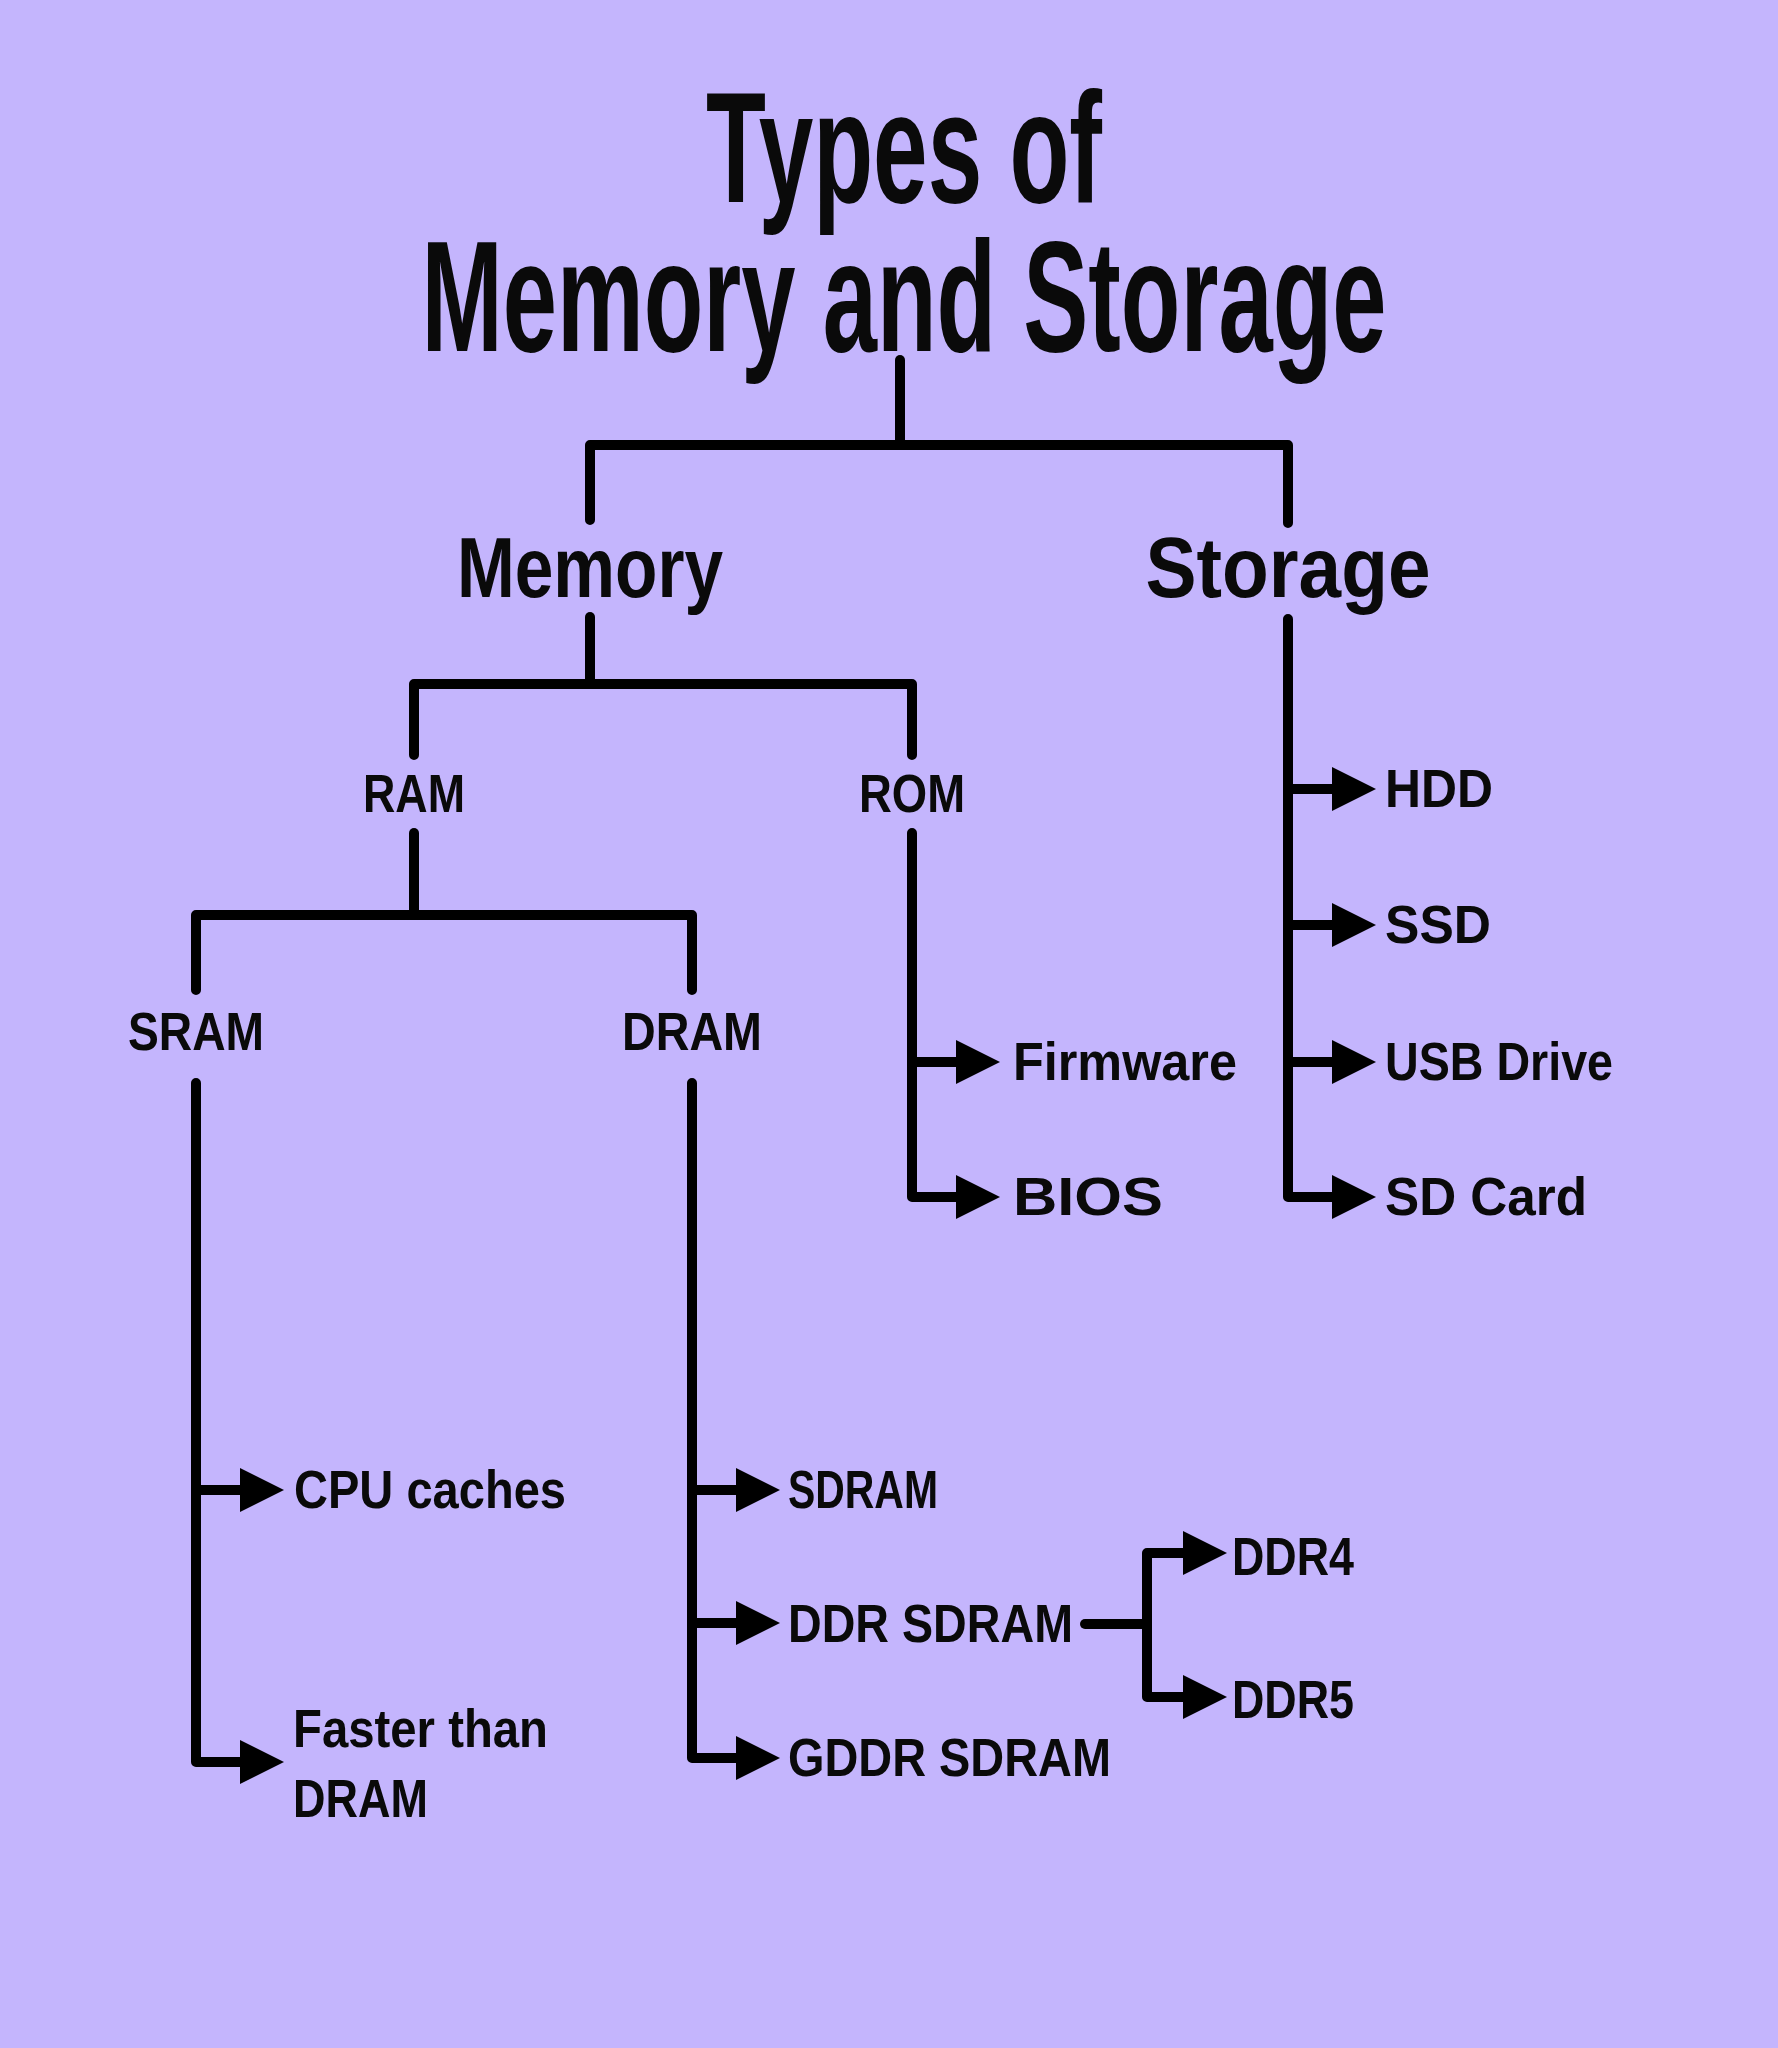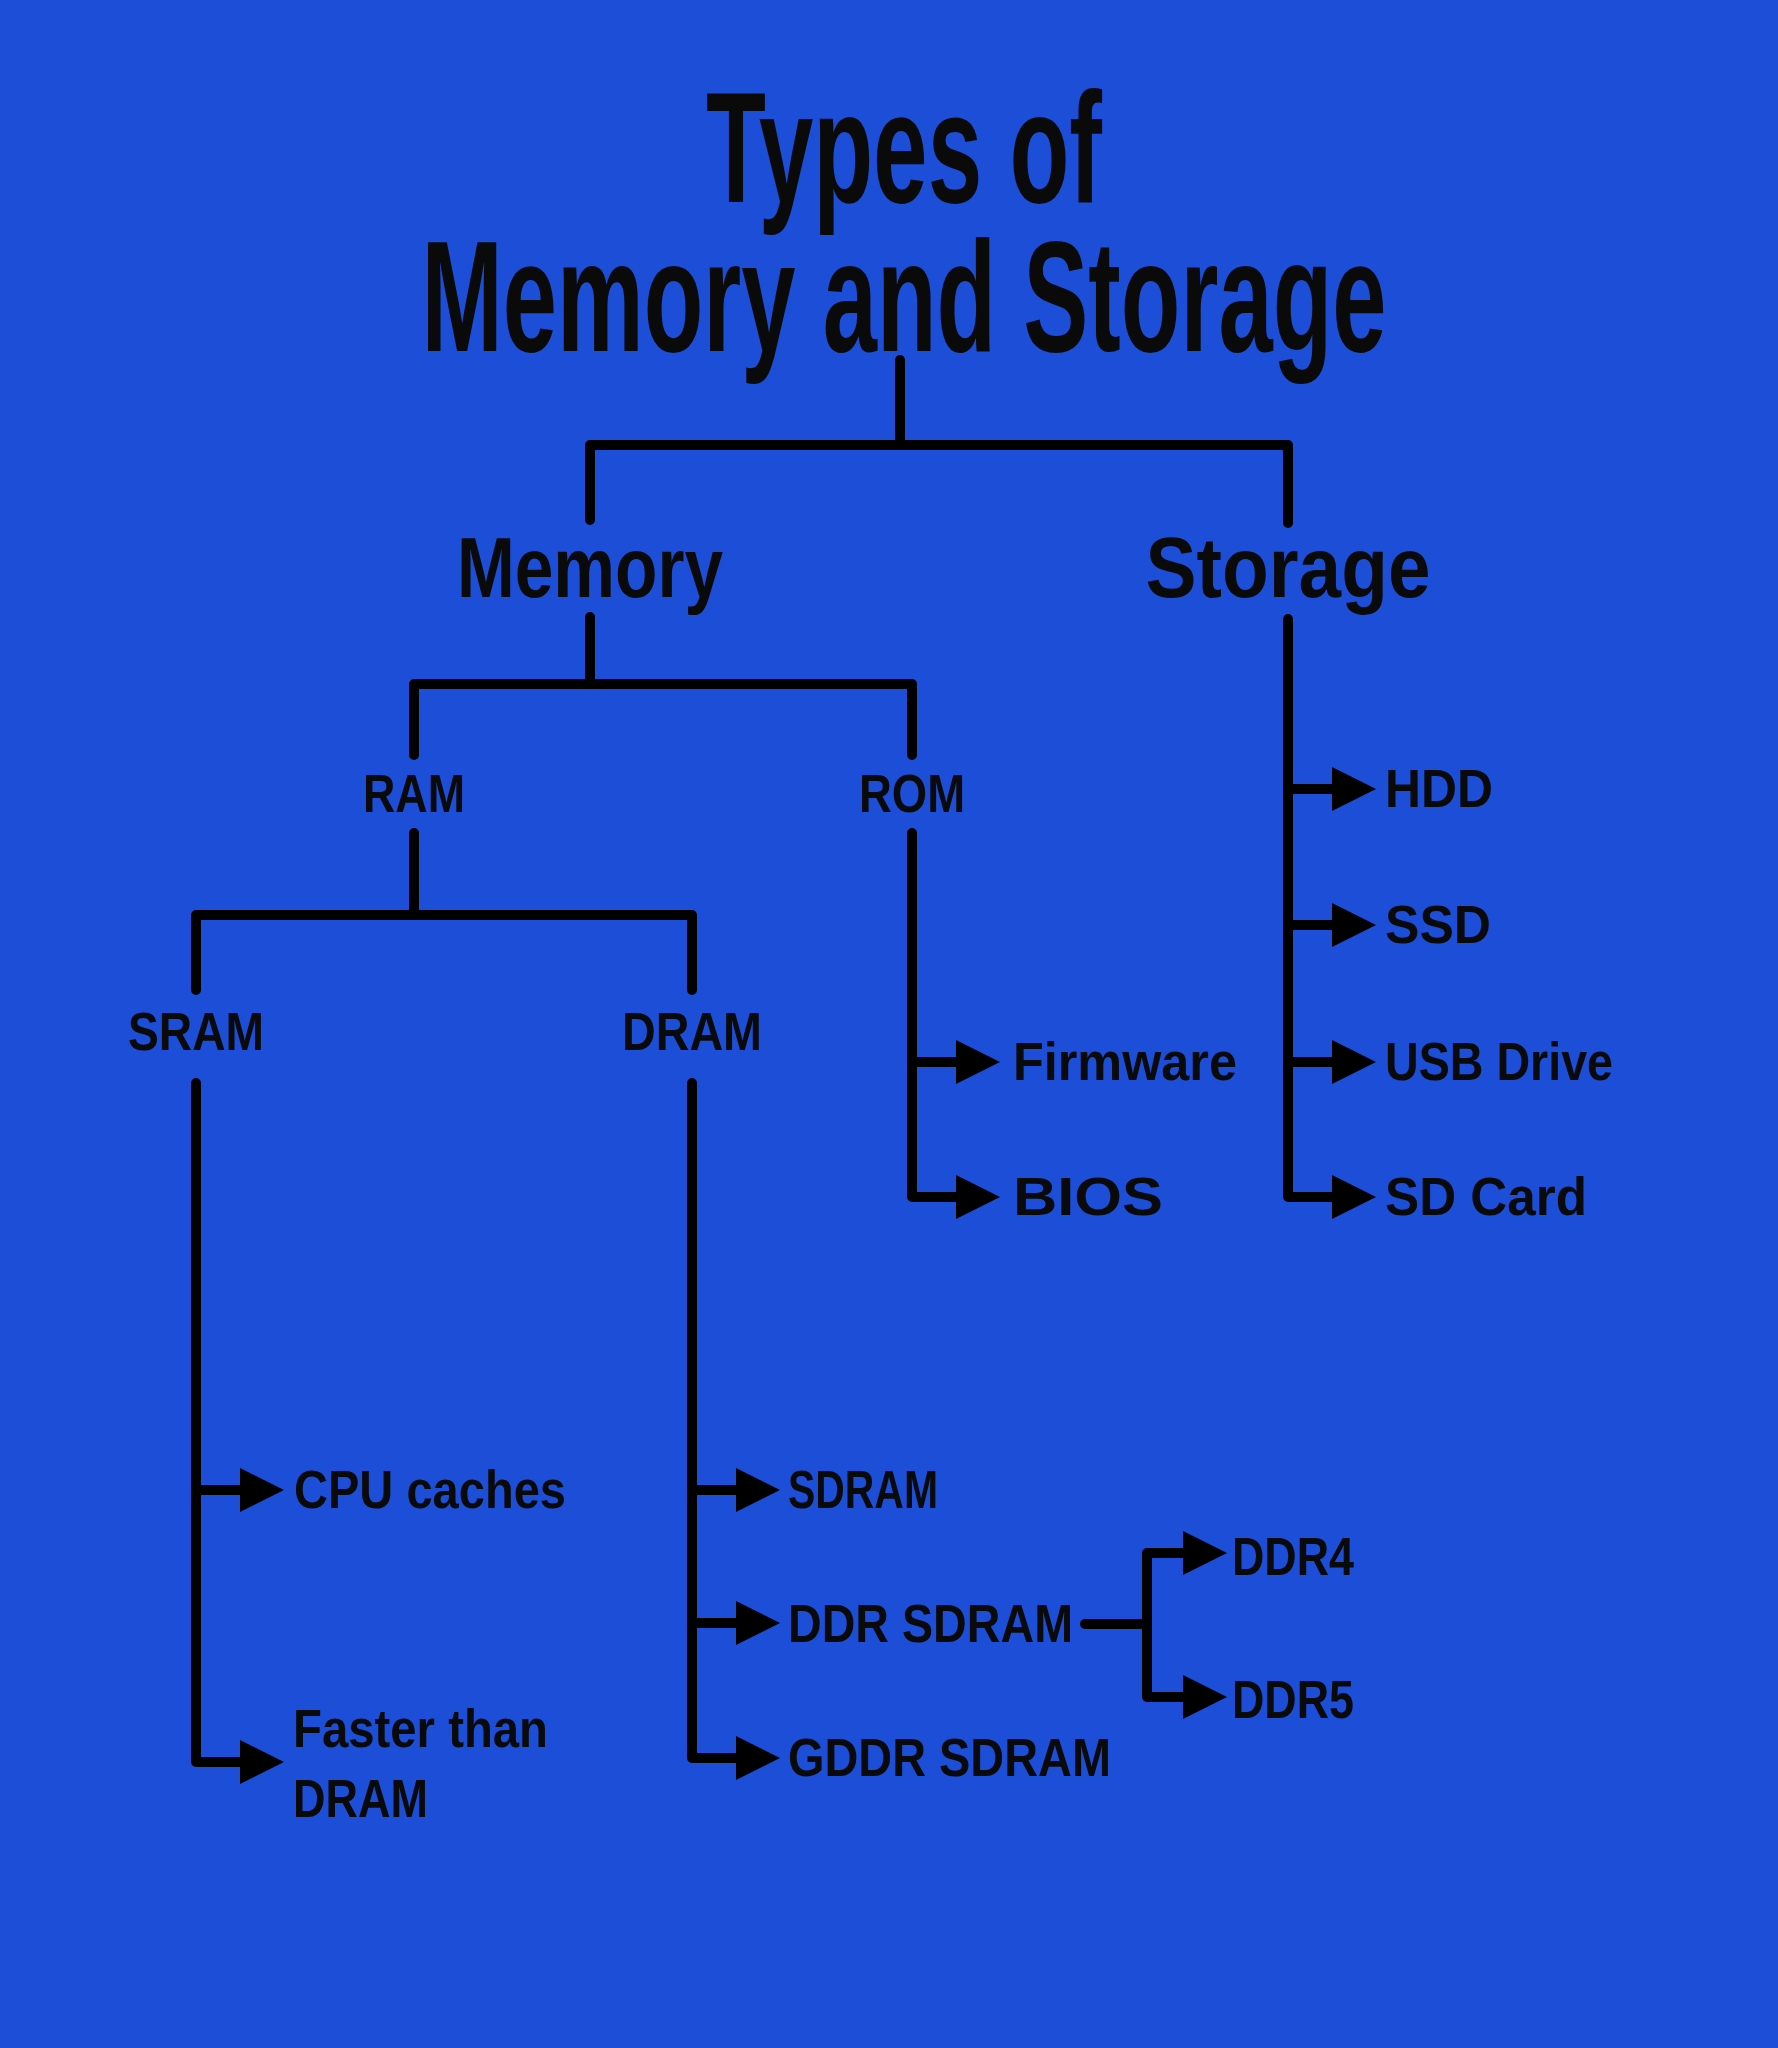--- a/index.html
+++ b/index.html
@@ -1,16 +1,16 @@
 <!DOCTYPE html>
 <html><head>
 <meta charset="utf-8">
 <style>
   html,body{margin:0;padding:0;background:#ffffff;}
-  .stage{position:relative;width:1778px;height:2048px;background:#1d4ed8;overflow:hidden;}
+  .stage{position:relative;width:1778px;height:2048px;background:#c4b5fd;overflow:hidden;}
   svg{display:block;}
   text{font-family:"Liberation Sans","DejaVu Sans",sans-serif;font-weight:700;fill:#0a0a0a;}
   .title1{font-size:158px;}
   .title2{font-size:158px;}
   .big{font-size:85px;}
   .lbl{font-size:54px;}
   .wire{fill:none;stroke:#000000;stroke-width:10;stroke-linecap:round;stroke-linejoin:round;}
   .head{fill:#000000;stroke:none;}
 </style>
 </head>

